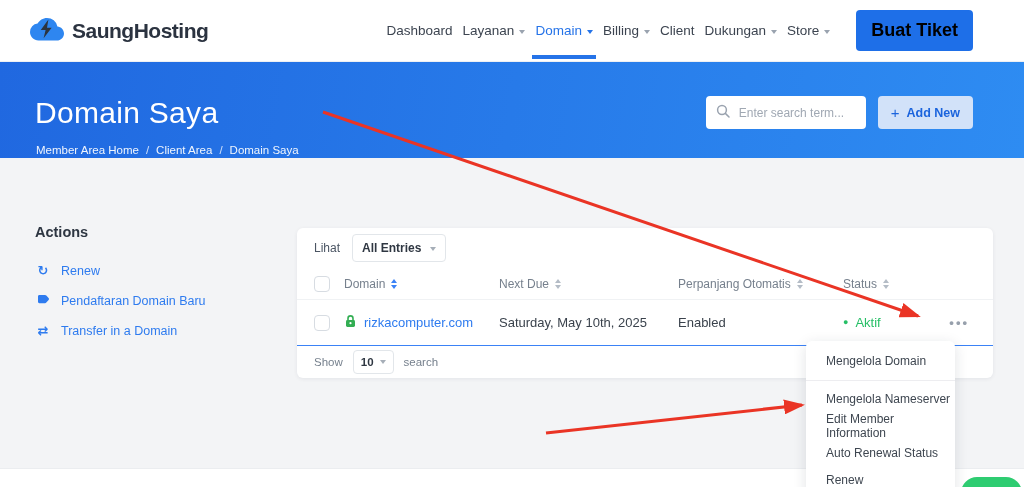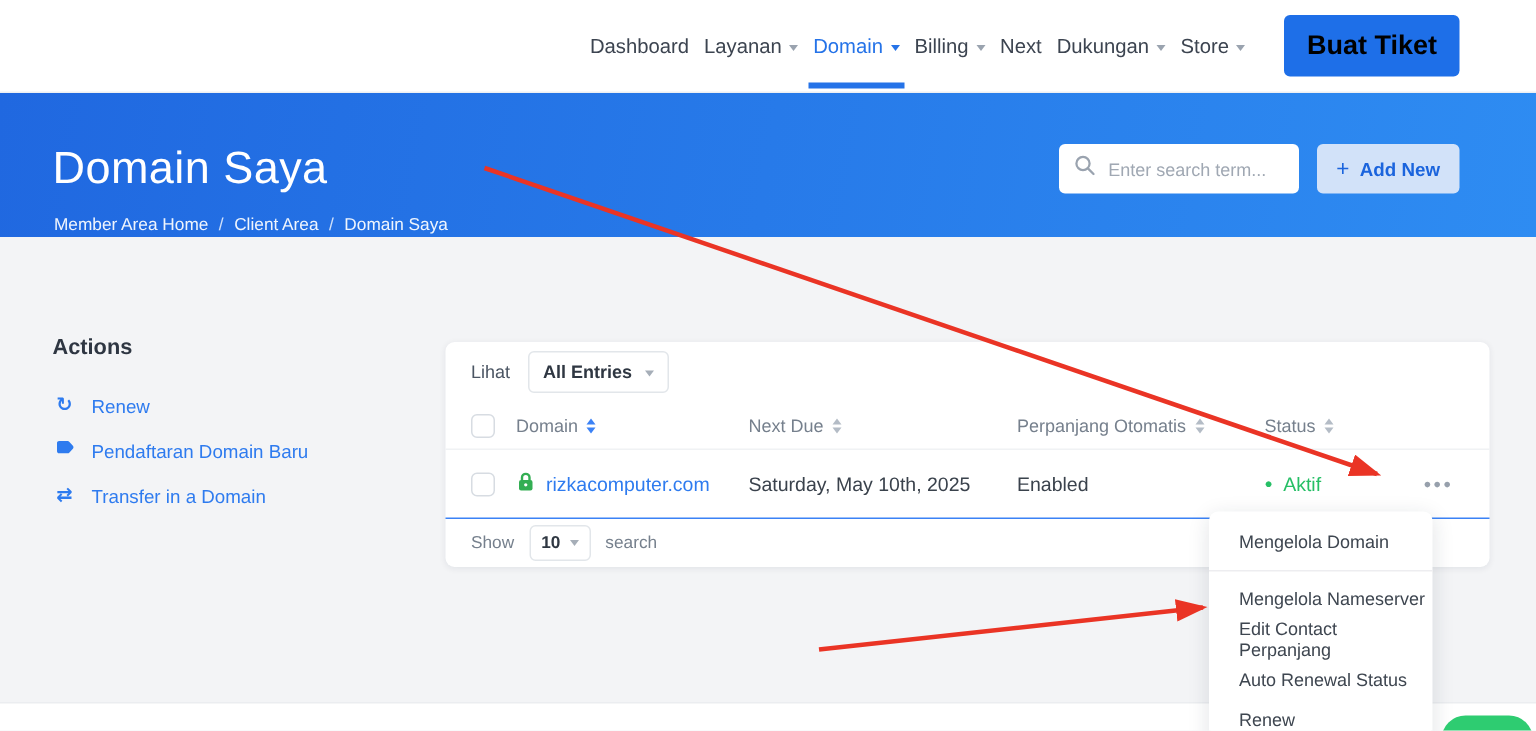--- a/index.html
+++ b/index.html
@@ -104,38 +104,47 @@
           border-top:1px solid #ebedf0;z-index:1;}
   .chat-pill{position:absolute;left:961px;top:477px;width:61px;height:32px;border-radius:16px;
              background:#2ecc71;z-index:40;cursor:pointer;}
 </style>
 </head>
 <body>
 
 <div class="page">
 
   <header class="navbar">
+    <div class="brand">
+      <span>
+        <svg width="34" height="27" viewBox="0 0 24 19">
+          <path d="M19.35 8.04A7.49 7.49 0 0 0 12 2C9.11 2 6.6 3.64 5.35 6.04A5.99 5.99 0 0 0 0 12c0 3.31 2.69 6 6 6h13c2.76 0 5-2.24 5-5 0-2.64-2.05-4.78-4.65-4.96z" fill="#2e86f0"></path>
+          <polygon points="13,3.2 7.6,10.6 11,10.6 9.6,16.4 15.3,9 12,9" fill="#2b3440"></polygon>
+        </svg>
+      </span>
+      <span class="brand-name">SaungHosting</span>
+    </div>
     <nav class="main-nav">
       <a class="nav-item">
         <span>Dashboard</span>
       </a>
       <a class="nav-item">
         <span>Layanan</span>
         <span class="caret"></span>
       </a>
       <a class="nav-item active">
         <span>Domain</span>
         <span class="caret"></span>
       </a>
       <a class="nav-item">
         <span>Billing</span>
         <span class="caret"></span>
       </a>
       <a class="nav-item">
-        <span>Next</span>
+        <span>Client</span>
       </a>
       <a class="nav-item">
         <span>Dukungan</span>
         <span class="caret"></span>
       </a>
       <a class="nav-item">
         <span>Store</span>
         <span class="caret"></span>
       </a>
     </nav>
@@ -258,21 +267,21 @@
         <span class="caret"></span>
       </div>
       <span>search</span>
     </div>
   </section>
 
   <div class="context-menu">
     <div class="menu-item first">Mengelola Domain</div>
     <div class="menu-rest">
       <div class="menu-item rest">Mengelola Nameserver</div>
-      <div class="menu-item rest">Edit Contact Perpanjang</div>
+      <div class="menu-item rest">Edit Member Information</div>
       <div class="menu-item rest">Auto Renewal Status</div>
       <div class="menu-item rest">Renew</div>
     </div>
   </div>
 
   <div class="footer"></div>
 
   <div class="chat-pill"></div>
 
   <svg class="arrows" width="1024" height="487" viewBox="0 0 1024 487">

